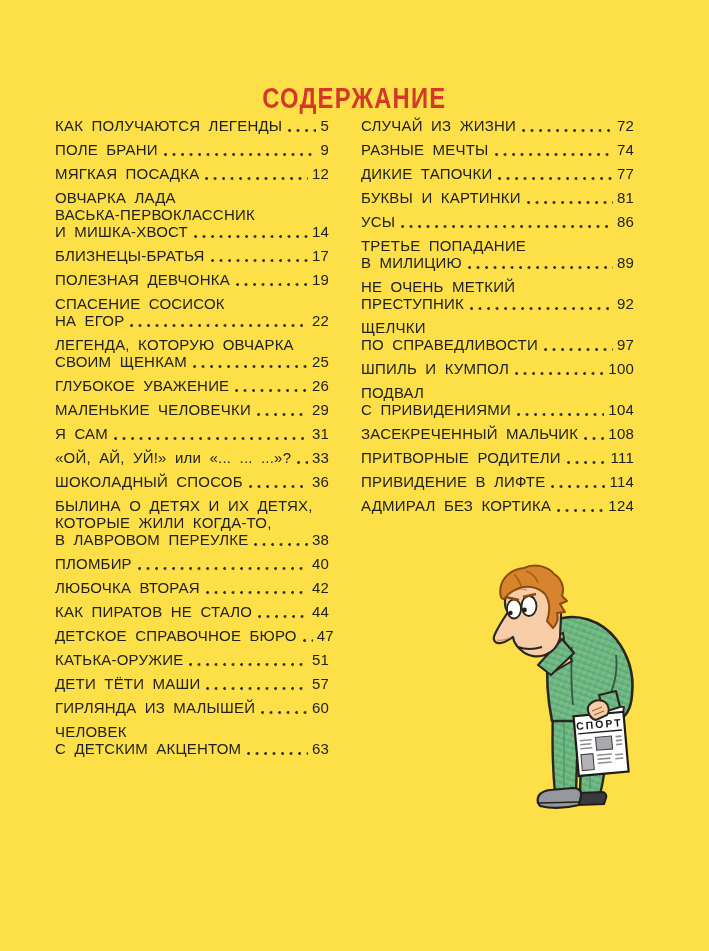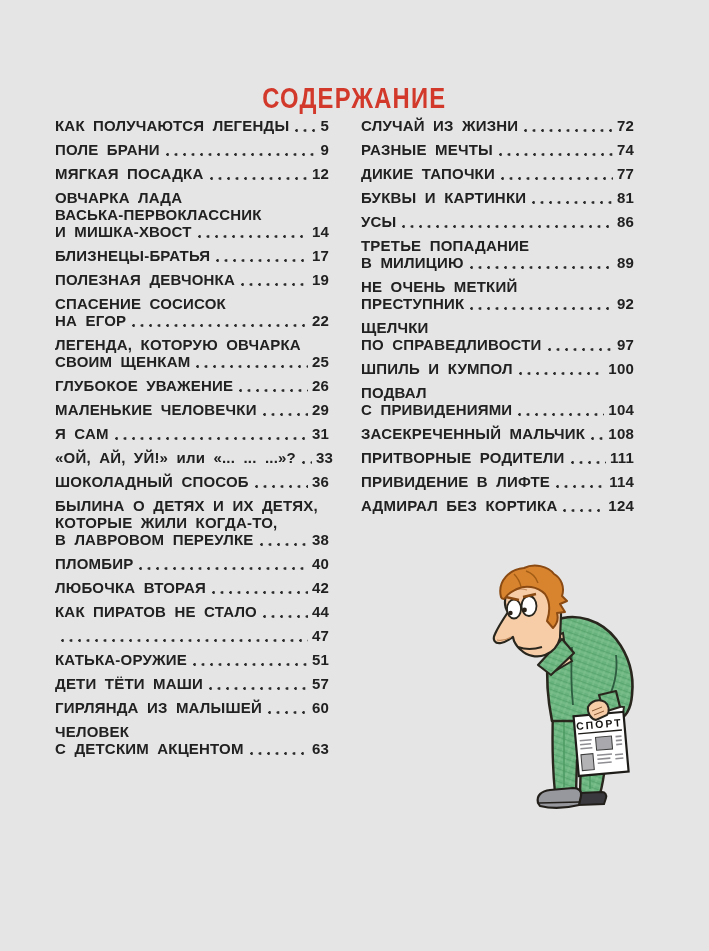--- a/index.html
+++ b/index.html
@@ -1,33 +1,33 @@
 <!DOCTYPE html>
 <html><head>
 <meta charset="utf-8">
 <style>
   html,body{margin:0;padding:0;background:#ffffff;}
   body{
     width:709px;height:951px;position:relative;overflow:hidden;
     font-family:"Liberation Sans","DejaVu Sans",sans-serif;
     color:#1e1e1e;
   }
-  .page{position:absolute;inset:0;background:#e5e5e5;}
+  .page{position:absolute;inset:0;background:#fde047;}
 
   .title-wrap{margin-top:82px;text-align:center;height:24px;}
   .title-wrap h1{
     display:inline-block;margin:0;
     font-size:29px;font-weight:700;letter-spacing:1.5px;
     transform:scaleX(0.82);transform-origin:center;
     white-space:nowrap;
   }
 
   .columns{
     position:absolute;left:55px;top:117px;
-    display:flex;gap:32px;align-items:flex-start;font-weight:bold;
+    display:flex;gap:32px;align-items:flex-start;
   }
   .col{width:274px;}
   .col.right{width:273px;}
 
   .entry{margin-bottom:7px;font-size:15px;line-height:17px;
     letter-spacing:0.2px;word-spacing:4px;color:#212121;}
   .entry-line{white-space:nowrap;}
   .entry-row{display:flex;align-items:baseline;}
   .entry-text{white-space:nowrap;}
   .dots{
@@ -189,20 +189,21 @@
   <div class="entry">
     <div class="entry-row">
       <span class="entry-text">КАК ПИРАТОВ НЕ СТАЛО</span>
       <span class="dots"></span>
       <span class="pagenum">44</span>
     </div>
   </div>
 
   <div class="entry">
     <div class="entry-row">
+      <span class="entry-text">ДЕТСКОЕ СПРАВОЧНОЕ БЮРО</span>
       <span class="dots"></span>
       <span class="pagenum">47</span>
     </div>
   </div>
 
   <div class="entry">
     <div class="entry-row">
       <span class="entry-text">КАТЬКА-ОРУЖИЕ</span>
       <span class="dots"></span>
       <span class="pagenum">51</span>

